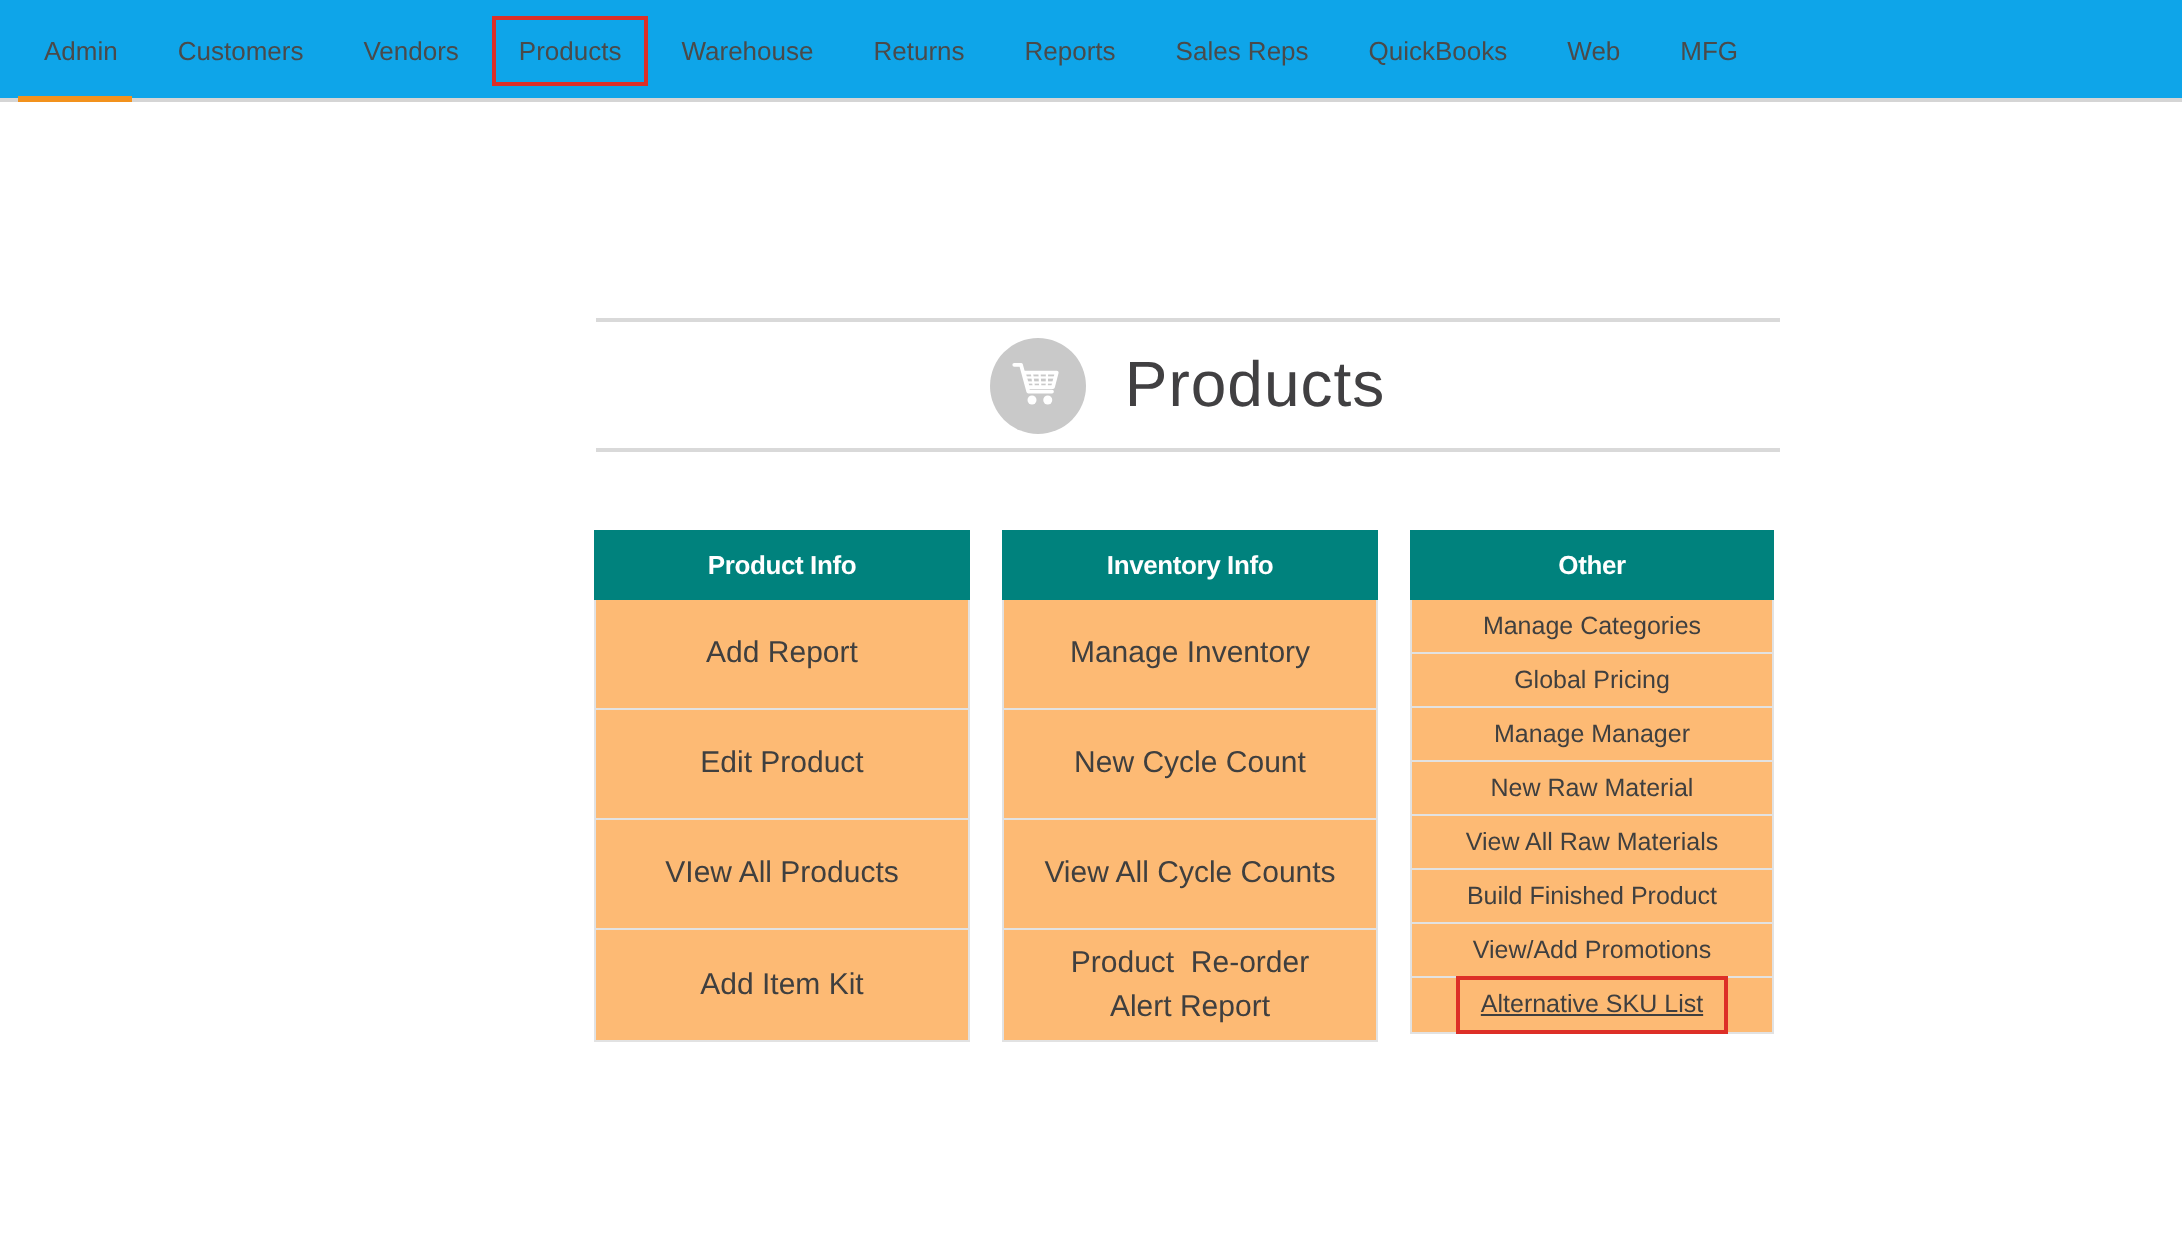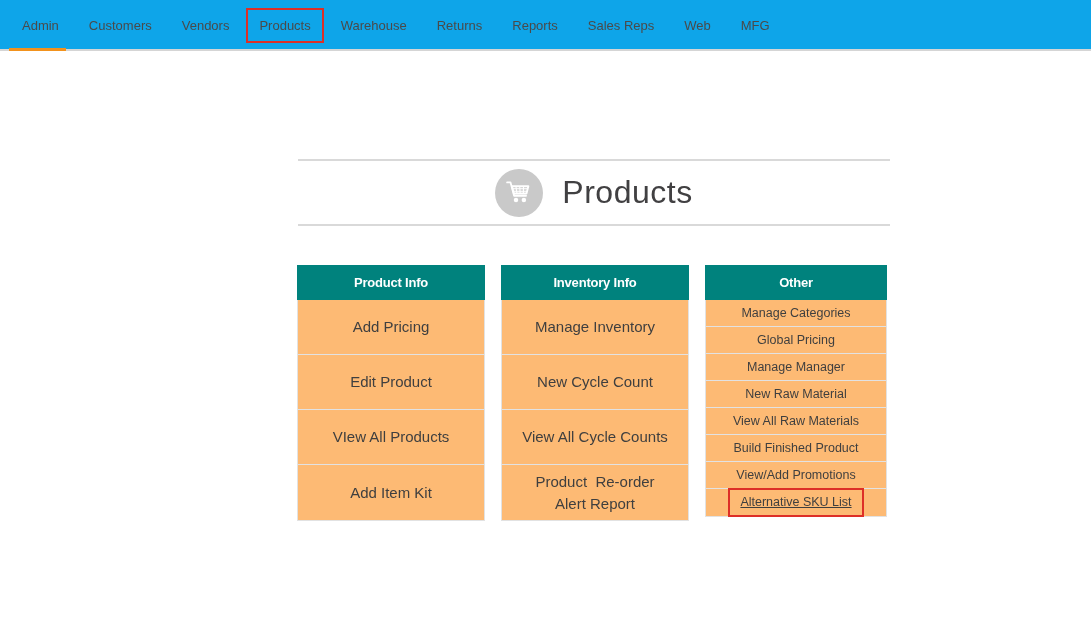--- a/index.html
+++ b/index.html
@@ -138,20 +138,23 @@
       <span>Warehouse</span>
     </div>
   <div class="tab">
       <span>Returns</span>
     </div>
   <div class="tab">
       <span>Reports</span>
     </div>
   <div class="tab">
       <span>Sales Reps</span>
+    </div>
+  <div class="tab">
+      <span>QuickBooks</span>
     </div>
   <div class="tab">
       <span>Web</span>
     </div>
   <div class="tab">
       <span>MFG</span>
     </div>
   <div class="active-underline"></div>
 </nav>
 
@@ -176,21 +179,21 @@
     </div>
     <h1 class="page-title">Products</h1>
   </div>
 </section>
 
 <main class="cards">
 
   <div class="card">
     <div class="card-header">Product Info</div>
     <div class="card-body">
-      <div class="menu-item tall">Add Pricing</div>
+      <div class="menu-item tall">Add Report</div>
       <div class="menu-item tall">Edit Product</div>
       <div class="menu-item tall">VIew All Products</div>
       <div class="menu-item tall">Add Item Kit</div>
     </div>
   </div>
 
   <div class="card">
     <div class="card-header">Inventory Info</div>
     <div class="card-body">
       <div class="menu-item tall">Manage Inventory</div>

